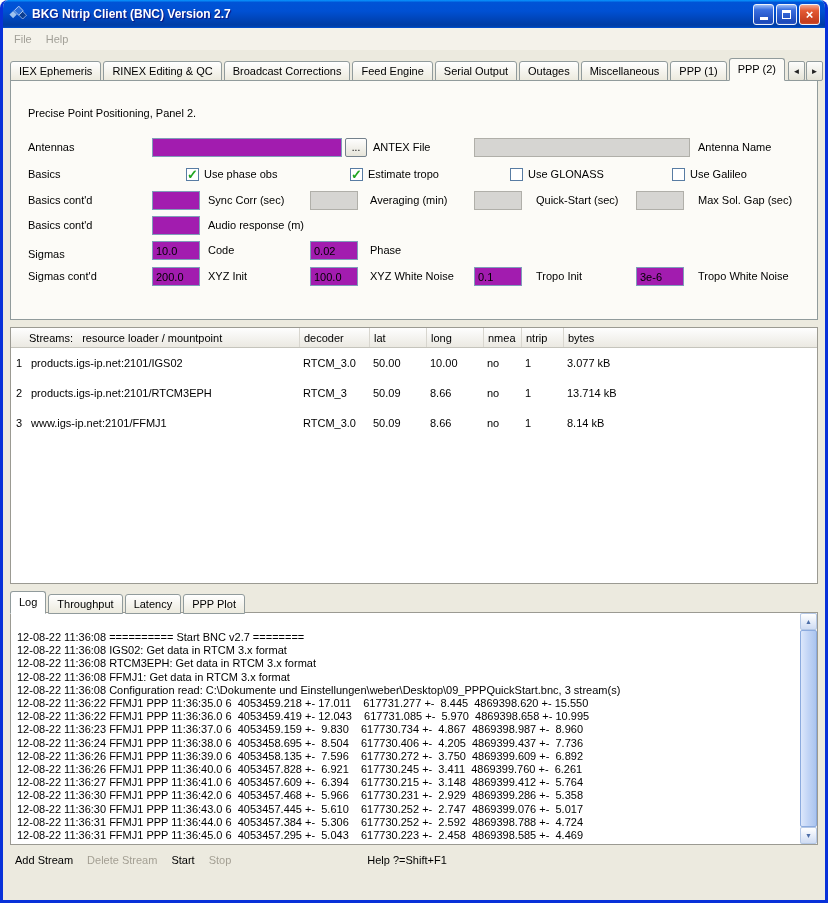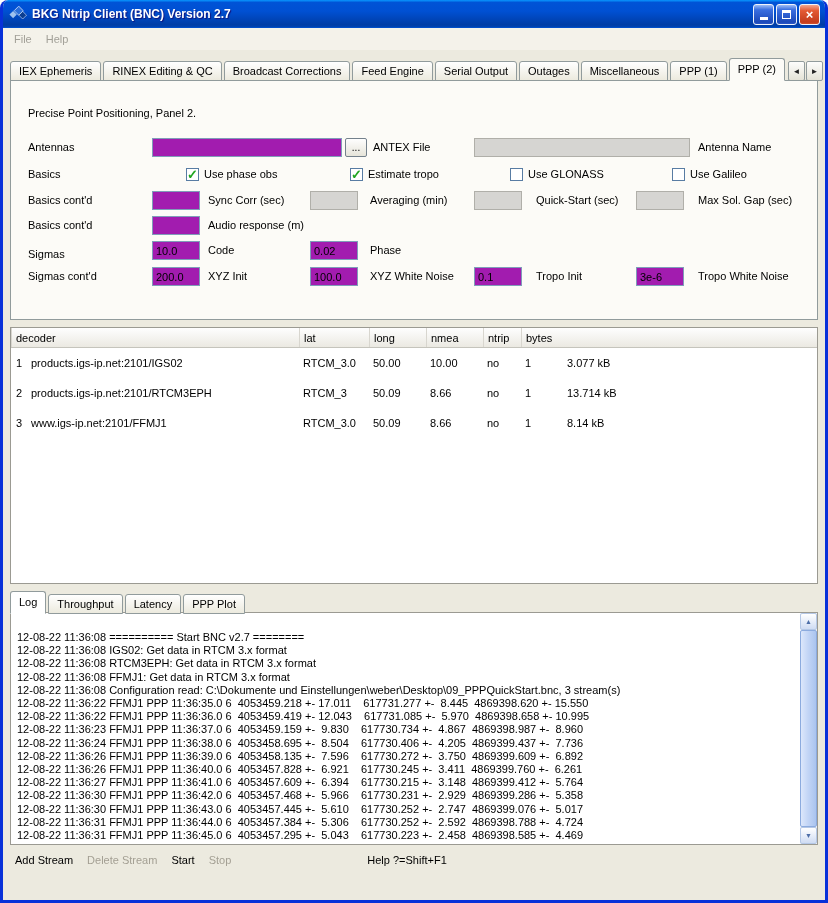--- a/index.html
+++ b/index.html
@@ -213,20 +213,21 @@
       <input class="fld" style="left: 299px; top: 186px;" value="100.0">
       <span class="lbl" style="left:359px;top:186px">XYZ White Noise</span>
       <input class="fld" style="left: 463px; top: 186px;" value="0.1">
       <span class="lbl" style="left:525px;top:186px">Tropo Init</span>
       <input class="fld" style="left: 625px; top: 186px;" value="3e-6">
       <span class="lbl" style="left:687px;top:186px">Tropo White Noise</span>
     </div>
 
     <div class="streams">
       <div class="s-header">
+        <div class="s-hcell first">Streams:   resource loader / mountpoint</div>
         <div class="s-hcell">decoder</div>
         <div class="s-hcell">lat</div>
         <div class="s-hcell">long</div>
         <div class="s-hcell">nmea</div>
         <div class="s-hcell">ntrip</div>
         <div class="s-hcell">bytes</div>
       </div>
 
       <div class="s-row">
         <div class="s-cell s-num">1</div>

